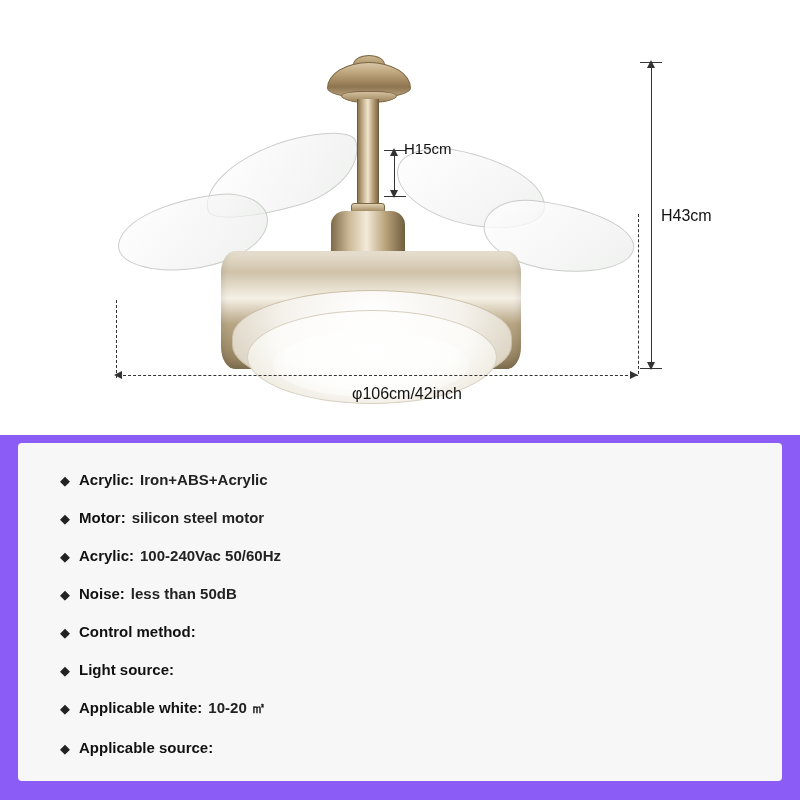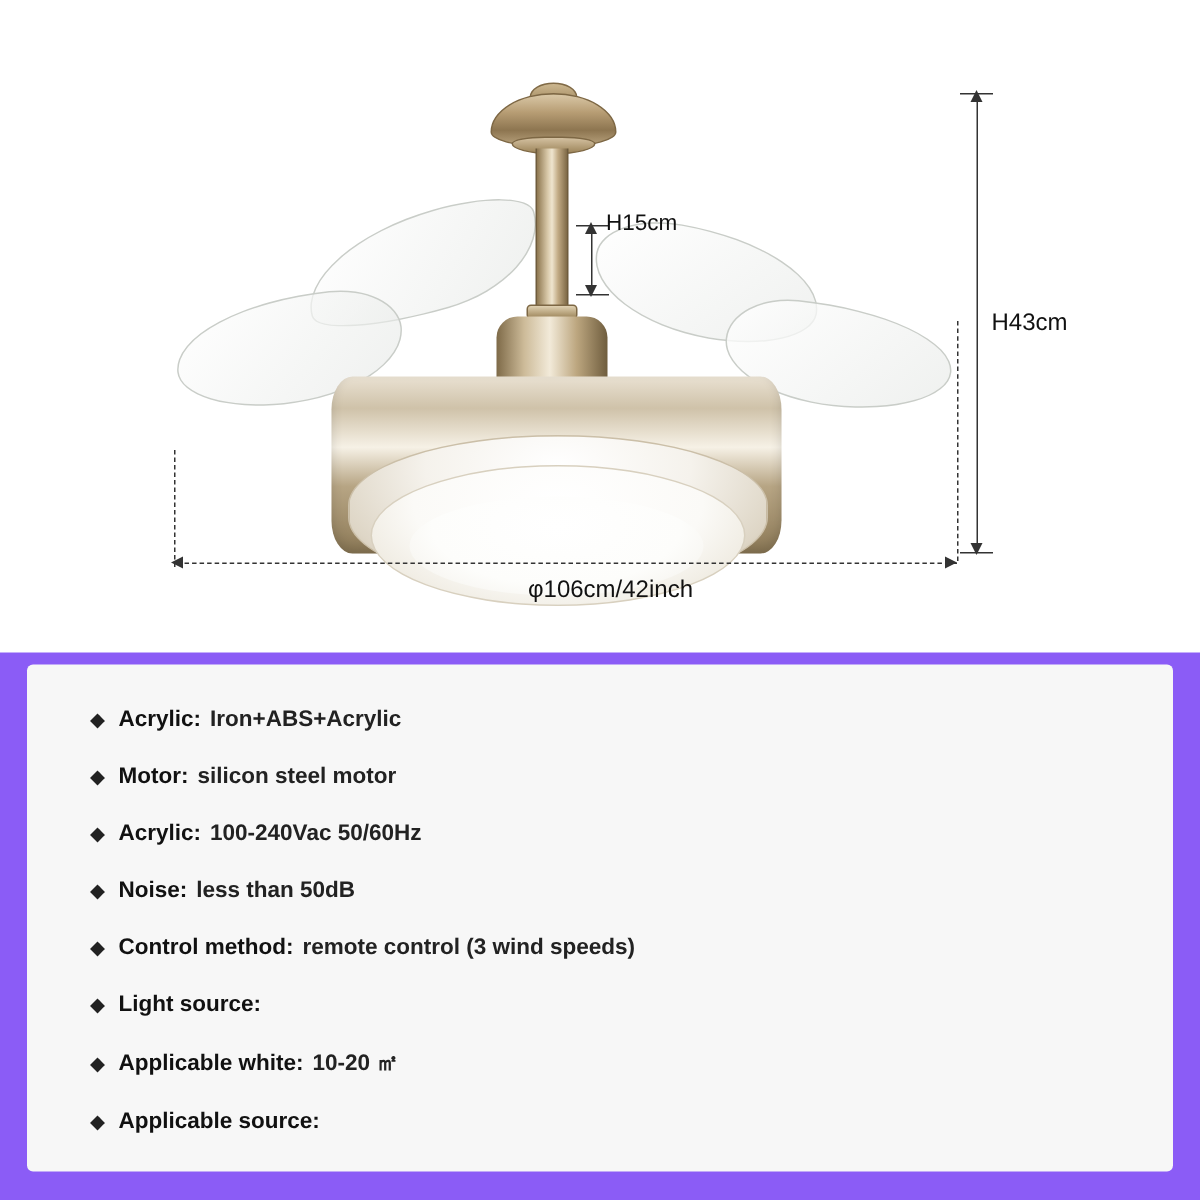--- a/index.html
+++ b/index.html
@@ -343,21 +343,20 @@
 
       <div class="spec-row">
         <span class="spec-diamond">◆</span>
         <span class="spec-key">Noise:</span>
         <span class="spec-val">less than 50dB</span>
       </div>
 
       <div class="spec-row">
         <span class="spec-diamond">◆</span>
         <span class="spec-key">Control method:</span>
-        <span class="spec-val">remote control (3 wind speeds)</span>
       </div>
 
       <div class="spec-row">
         <span class="spec-diamond">◆</span>
         <span class="spec-key">Light source:</span>
       </div>
 
       <div class="spec-row">
         <span class="spec-diamond">◆</span>
         <span class="spec-key">Applicable white:</span>

